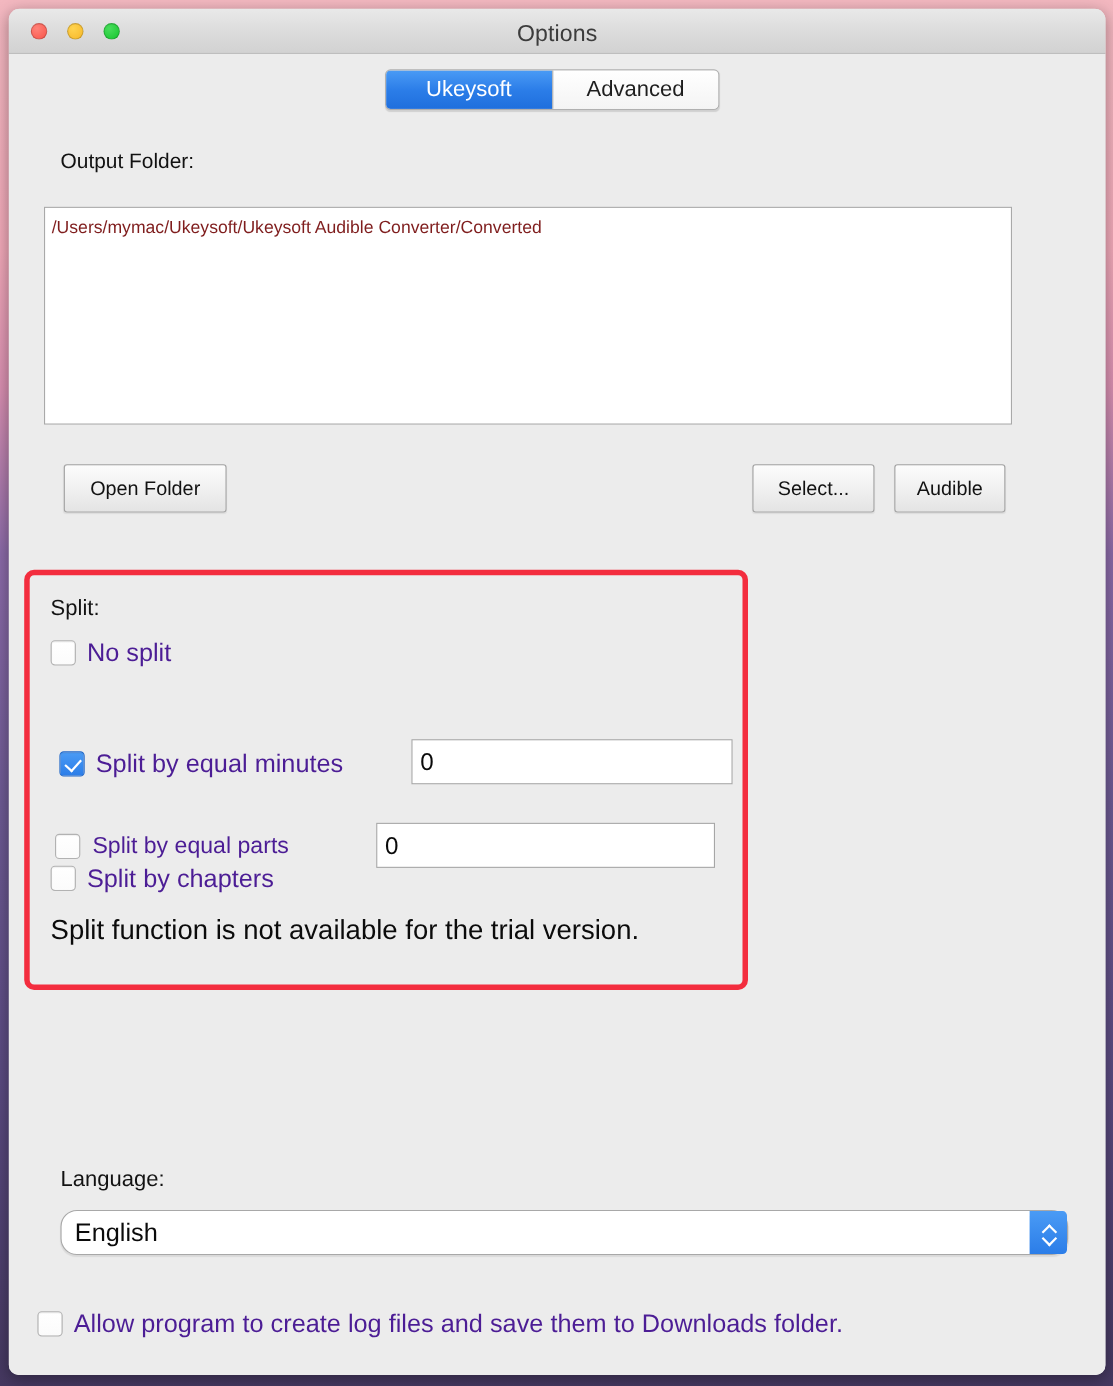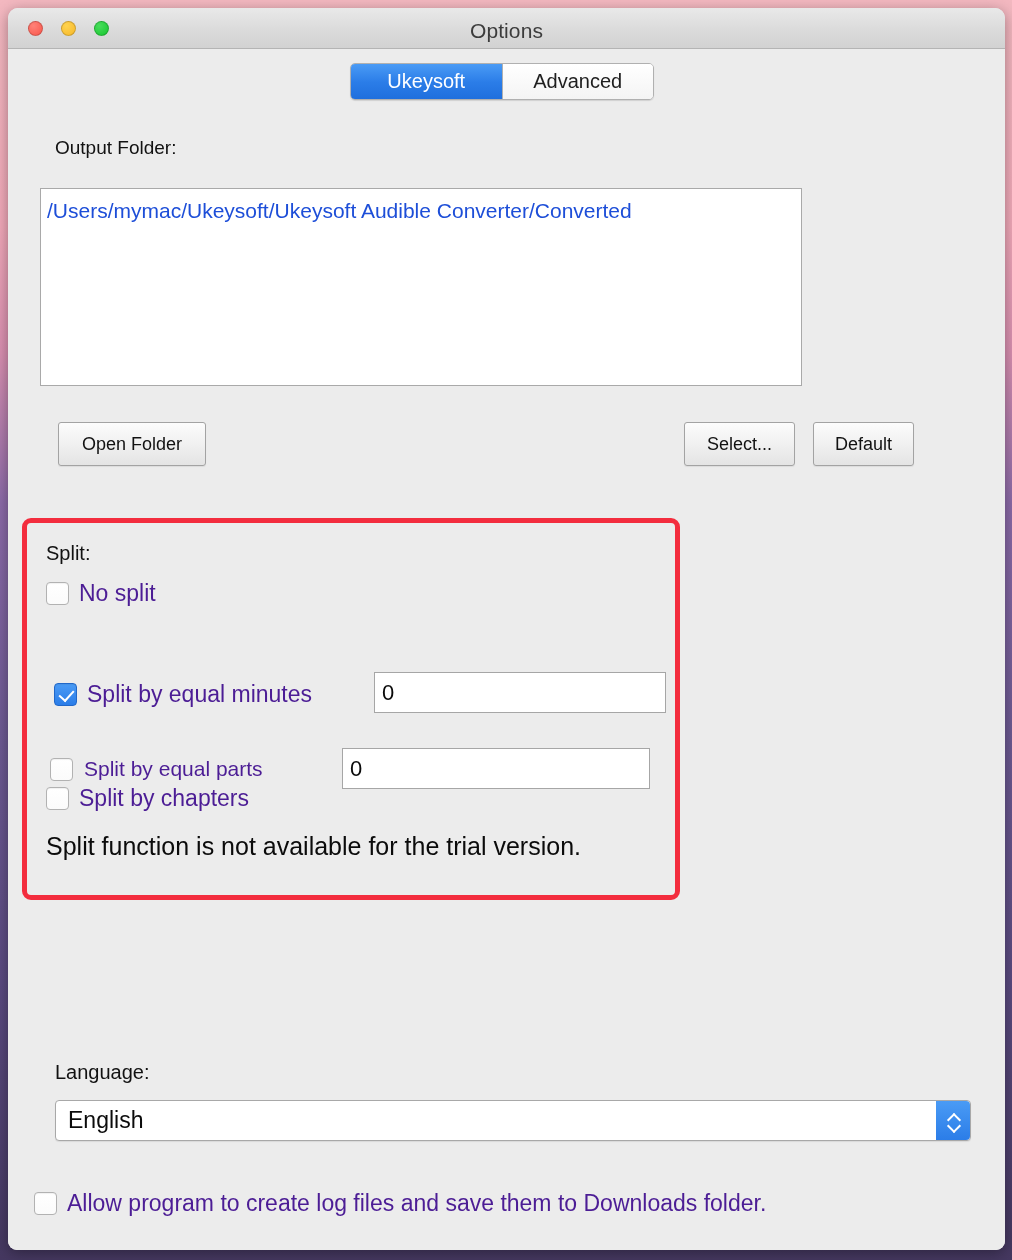--- a/index.html
+++ b/index.html
@@ -111,27 +111,27 @@
     font-size: 19px;
     color: #121212;
     white-space: nowrap;
   }
 
   
   .outfolder {
     position: absolute;
     left: 32px;
     top: 139px;
-    width: 762px;
+    width: 880px;
     height: 198px;
     background: #ffffff;
     border: 1px solid #a9a9a9;
     padding: 9px 6px 0 6px;
-    font-size: 21px;
-    color: #1d4ed8;
+    font-size: 16px;
+    color: #7f1d1d;
     line-height: 1.25;
     overflow: hidden;
     white-space: pre-wrap;
     word-break: break-all;
   }
 
   
   .btn {
     position: absolute;
     height: 44px;
@@ -229,21 +229,21 @@
 
   
   .popup {
     position: absolute;
     left: 47px;
     top: 1051px;
     width: 916px;
     height: 41px;
     background: #ffffff;
     border: 1px solid #a8a8a8;
-    border-radius: 4px;
+    border-radius: 15px;
     display: flex;
     align-items: center;
     box-shadow: 0 1px 1px rgba(0,0,0,.08);
   }
   .popup-value {
     font-size: 23px;
     color: #0b0b0b;
     padding-left: 12px;
     flex: 1;
   }
@@ -295,21 +295,21 @@
     <div class="segmented">
       <div class="seg active">Ukeysoft</div>
       <div class="seg">Advanced</div>
     </div>
 
     <div class="label" style="left:32px; top:88px;margin-left:15px;">Output Folder:</div>
     <div class="outfolder">/Users/mymac/Ukeysoft/Ukeysoft Audible Converter/Converted</div>
 
     <div class="btn btn-open">Open Folder</div>
     <div class="btn btn-select">Select...</div>
-    <div class="btn btn-default">Default</div>
+    <div class="btn btn-default">Audible</div>
 
     <div class="redbox"></div>
 
     <div class="label" style="left:38px; top:493px; font-size:20px;">Split:</div>
 
     <div class="cbrow" style="left:38px; top:531px;">
       <div class="cbox"></div>
       <div class="cblabel">No split</div>
     </div>
 

